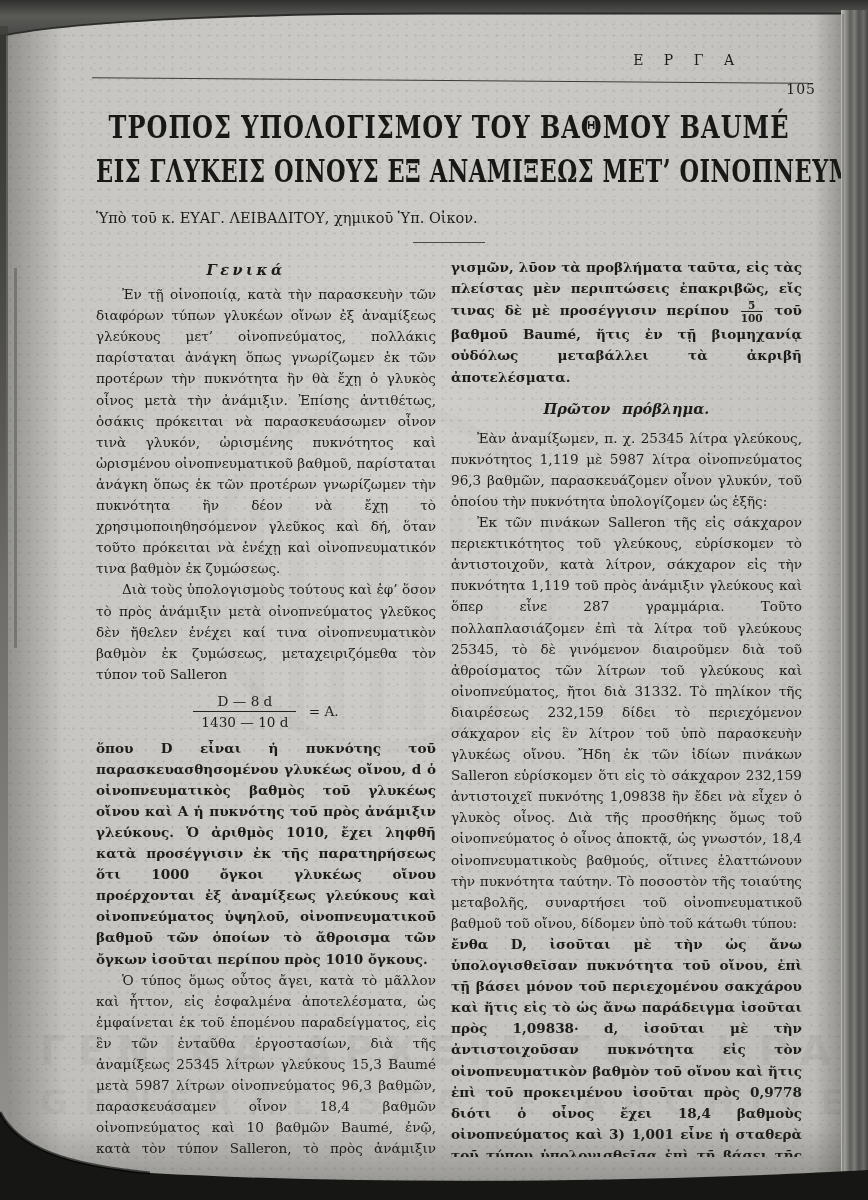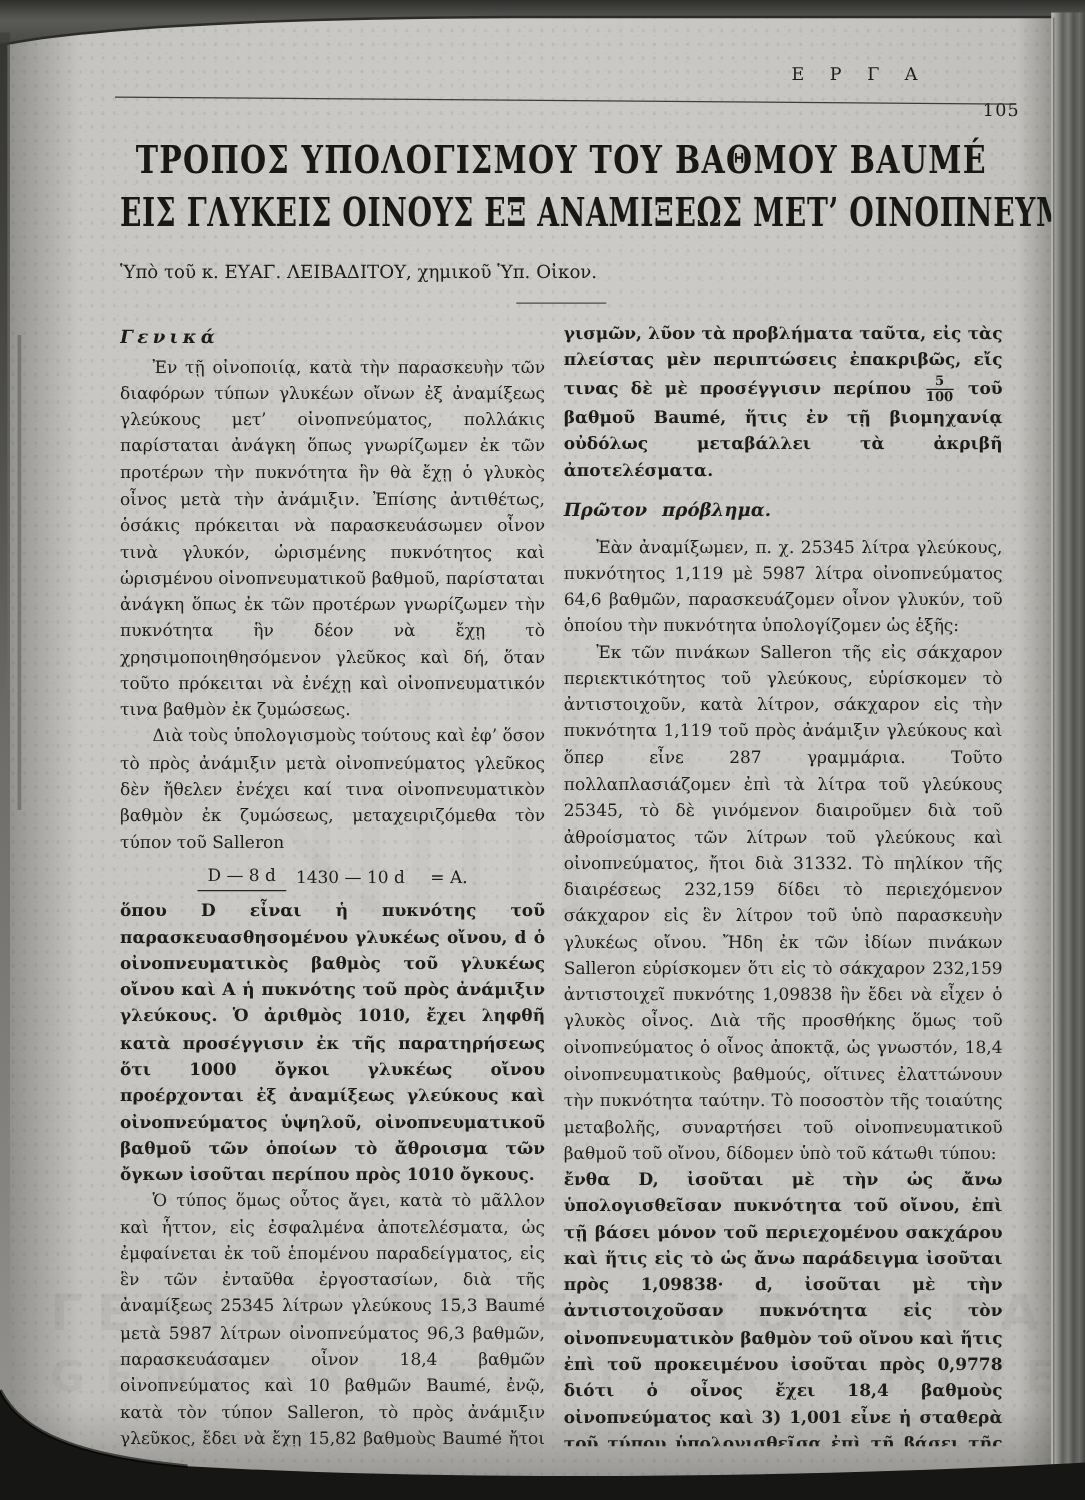--- a/index.html
+++ b/index.html
@@ -54,26 +54,26 @@
     font-weight:600;white-space:nowrap;}
   .byline{margin-top:26px;text-align:left;font-size:14.5px;}
   .byline-rule{border:0;border-top:1px solid #4a4a48;width:72px;margin:16px auto 0 auto;}
 
   .columns{display:flex;gap:15px;margin-top:14px;height:900px;overflow:hidden;}
   .col{font-size:13.6px;line-height:21.1px;text-align:justify;}
   .col-left{width:340px;}
   .col-right{width:351px;}
   .col p{margin:0;text-indent:26px;}
   .col p.noindent{text-indent:0;font-weight:bold;}
-  .sec-head{font-weight:bold;font-style:italic;font-size:14.5px;}
+  .sec-head{text-align:center;font-weight:bold;font-style:italic;font-size:14.5px;}
   .sec-head.genika{letter-spacing:3.5px;margin:2px 40px 4px 0;}
   .sec-head.problem{margin:10px 0 9px 0;word-spacing:7px;}
 
   .formula-block{text-align:center;margin:7px 0 6px 0;text-indent:0 !important;}
-  .dfrac{display:inline-flex;flex-direction:row;vertical-align:middle;
+  .dfrac{display:inline-flex;flex-direction:column;vertical-align:middle;
     text-align:center;line-height:1.35;}
   .dfrac .num{border-bottom:1.3px solid #222;padding:0 8px 1px 8px;}
   .dfrac .den{padding:1px 8px 0 8px;}
   .formula-rhs{display:inline-block;margin-left:8px;vertical-align:middle;}
   .ifrac{display:inline-flex;flex-direction:column;vertical-align:middle;
     font-size:10.5px;line-height:1.15;text-align:center;margin:0 2px;}
   .ifrac .n{border-bottom:1px solid #222;padding:0 3px;}
   .formula-line{text-align:center;margin:6px 0 5px 0;text-indent:0 !important;}
 </style>
 </head>
@@ -125,21 +125,21 @@
       <div class="col col-right">
         <p class="noindent">
           <span>γισμῶν, λῦον τὰ προβλήματα ταῦτα, εἰς τὰς πλείστας μὲν περιπτώσεις ἐπακριβῶς, εἴς τινας δὲ μὲ προσέγγισιν περίπου</span>
           <span class="ifrac">
               <span class="n">5</span>
               <span>100</span>
             </span>
           <span>τοῦ βαθμοῦ Baumé, ἥτις ἐν τῇ βιομηχανίᾳ οὐδόλως μεταβάλλει τὰ ἀκριβῆ ἀποτελέσματα.</span>
         </p>
         <div class="sec-head problem">Πρῶτον  πρόβλημα.</div>
-        <p>Ἐὰν ἀναμίξωμεν, π. χ. 25345 λίτρα γλεύκους, πυκνότητος 1,119 μὲ 5987 λίτρα οἰνοπνεύματος 64,6 βαθμῶν, παρασκευάζομεν οἶνον γλυκύν, τοῦ ὁποίου τὴν πυκνότητα ὑπολογίζομεν ὡς ἑξῆς:</p>
+        <p>Ἐὰν ἀναμίξωμεν, π. χ. 25345 λίτρα γλεύκους, πυκνότητος 1,119 μὲ 5987 λίτρα οἰνοπνεύματος 96,3 βαθμῶν, παρασκευάζομεν οἶνον γλυκύν, τοῦ ὁποίου τὴν πυκνότητα ὑπολογίζομεν ὡς ἑξῆς:</p>
         <p>Ἐκ τῶν πινάκων Salleron τῆς εἰς σάκχαρον περιεκτικότητος τοῦ γλεύκους, εὑρίσκομεν τὸ ἀντιστοιχοῦν, κατὰ λίτρον, σάκχαρον εἰς τὴν πυκνότητα 1,119 τοῦ πρὸς ἀνάμιξιν γλεύκους καὶ ὅπερ εἶνε 287 γραμμάρια. Τοῦτο πολλαπλασιάζομεν ἐπὶ τὰ λίτρα τοῦ γλεύκους 25345, τὸ δὲ γινόμενον διαιροῦμεν διὰ τοῦ ἀθροίσματος τῶν λίτρων τοῦ γλεύκους καὶ οἰνοπνεύματος, ἤτοι διὰ 31332. Τὸ πηλίκον τῆς διαιρέσεως 232,159 δίδει τὸ περιεχόμενον σάκχαρον εἰς ἓν λίτρον τοῦ ὑπὸ παρασκευὴν γλυκέως οἴνου. Ἤδη ἐκ τῶν ἰδίων πινάκων Salleron εὑρίσκομεν ὅτι εἰς τὸ σάκχαρον 232,159 ἀντιστοιχεῖ πυκνότης 1,09838 ἣν ἔδει νὰ εἶχεν ὁ γλυκὸς οἶνος. Διὰ τῆς προσθήκης ὅμως τοῦ οἰνοπνεύματος ὁ οἶνος ἀποκτᾷ, ὡς γνωστόν, 18,4 οἰνοπνευματικοὺς βαθμούς, οἵτινες ἐλαττώνουν τὴν πυκνότητα ταύτην. Τὸ ποσοστὸν τῆς τοιαύτης μεταβολῆς, συναρτήσει τοῦ οἰνοπνευματικοῦ βαθμοῦ τοῦ οἴνου, δίδομεν ὑπὸ τοῦ κάτωθι τύπου:</p>
         <p class="noindent">ἔνθα D, ἰσοῦται μὲ τὴν ὡς ἄνω ὑπολογισθεῖσαν πυκνότητα τοῦ οἴνου, ἐπὶ τῇ βάσει μόνον τοῦ περιεχομένου σακχάρου καὶ ἥτις εἰς τὸ ὡς ἄνω παράδειγμα ἰσοῦται πρὸς 1,09838· d, ἰσοῦται μὲ τὴν ἀντιστοιχοῦσαν πυκνότητα εἰς τὸν οἰνοπνευματικὸν βαθμὸν τοῦ οἴνου καὶ ἥτις ἐπὶ τοῦ προκειμένου ἰσοῦται πρὸς 0,9778 διότι ὁ οἶνος ἔχει 18,4 βαθμοὺς οἰνοπνεύματος καὶ 3) 1,001 εἶνε ἡ σταθερὰ τοῦ τύπου ὑπολογισθεῖσα ἐπὶ τῇ βάσει τῆς πυκνότητος τοῦ ὕδατος καὶ τοῦ ξηροῦ ὑπολείμματος τοῦ οἴνου. Ὅθεν ἐὰν εἰς τὸν ἄνω τύπον D — (1,001 — d) = A ἀντικαταστήσωμεν τὰς ὑπολογισθείσας τιμὰς τῶν ἀγνώστων D καὶ d ἔχομεν 1,09838 — (1,001 — 0,9778) = 1,07518 ἤτοι μετὰ τὴν ἀνάμιξιν τοῦ γλεύκους καὶ τοῦ οἰνοπνεύματος ὁ γλυκὺς οἶνος θὰ ἔχῃ πυκνότητα 1,07518 ἤτοι 10,036 Baumé.</p>
 
       </div>
 
     </div>
   </div>
 
   <svg class="edges" width="868" height="1200" viewBox="0 0 868 1200">
     <defs>

